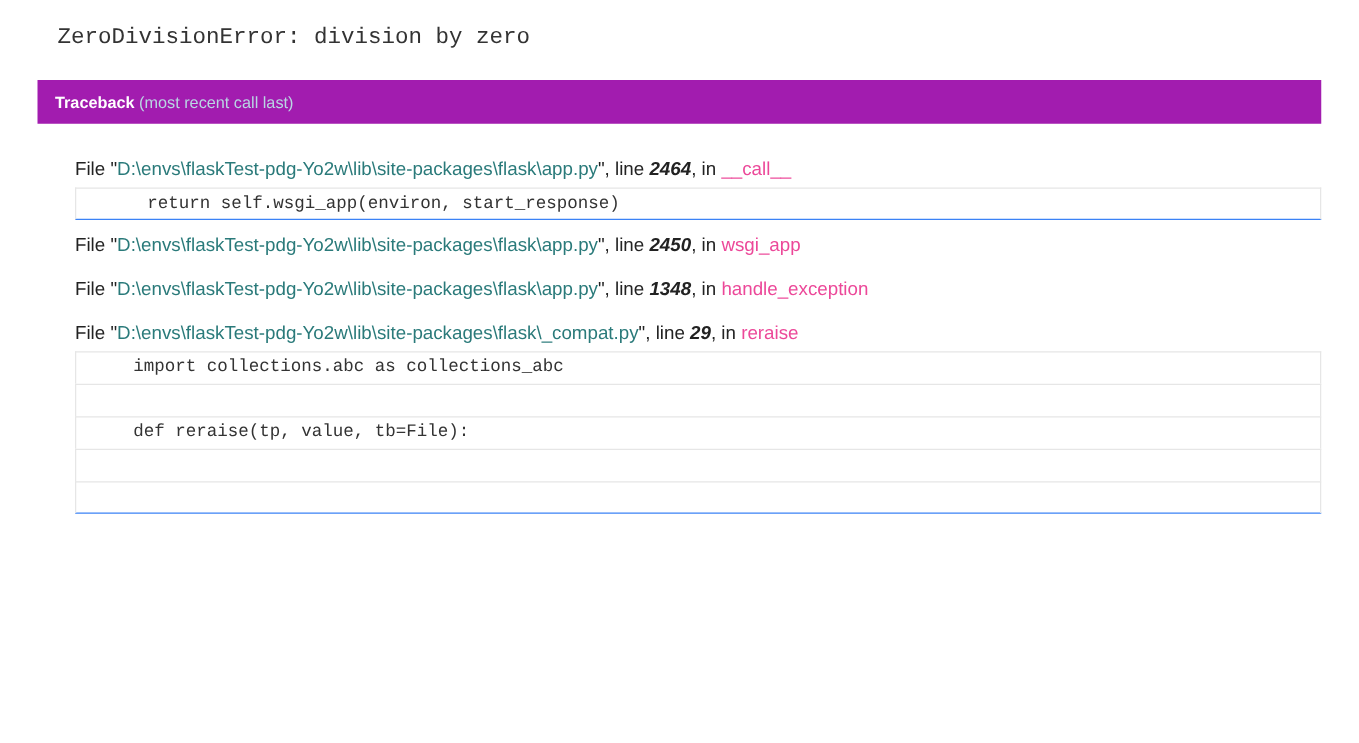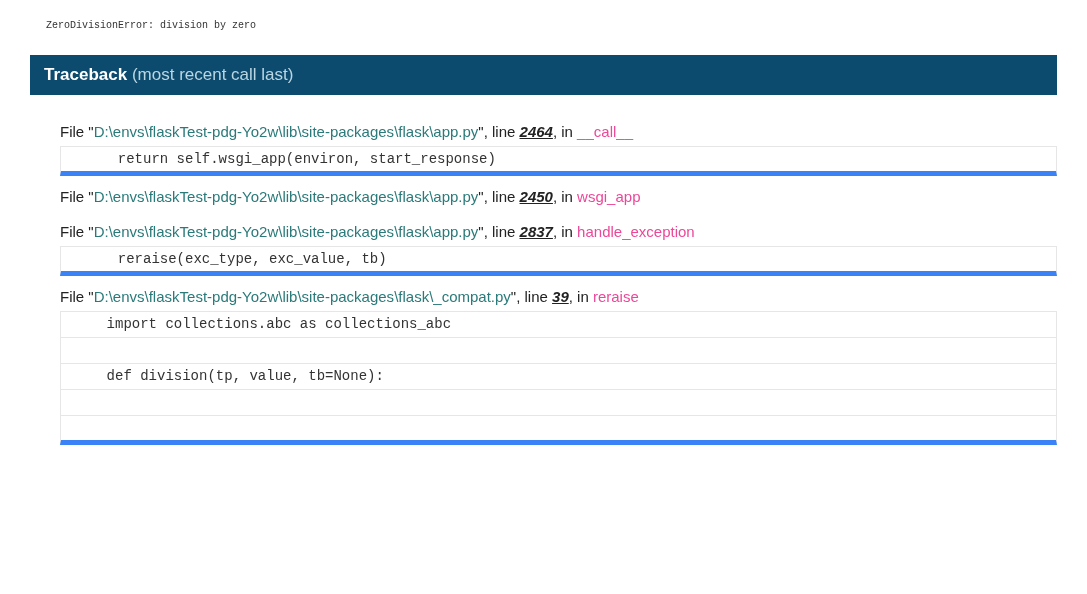--- a/index.html
+++ b/index.html
@@ -13,30 +13,30 @@
     padding: 20px 30px 0 30px;
   }
   h1 {
     font-size: 38px;
     font-weight: 400;
     color: #1a1a1a;
     margin-bottom: 8px;
   }
   .exc-summary {
     font-family: Consolas, "Courier New", monospace;
-    font-size: 10px;
+    font-size: 18px;
     color: #333;
     padding-left: 16px;
     margin-bottom: 24px;
   }
   .traceback-header {
-    background: #0c4a6e;
+    background: #a21caf;
     color: #fff;
     padding: 10px 14px;
-    font-size: 17px;
+    font-size: 13px;
   }
   .traceback-header strong {
     font-weight: 600;
   }
   .traceback-header .sub {
     color: #b9d6e3;
     font-weight: 400;
   }
   .frames {
     padding: 24px 0 0 30px;
@@ -58,40 +58,39 @@
     color: #2a7a7a;
   }
   .frame-head .path a {
     color: #2a7a7a;
     text-decoration: none;
   }
   .frame-head .lineno {
     font-style: italic;
     font-weight: 600;
     color: #222;
-    text-decoration: underline;
   }
   .frame-head .funcname {
     color: #ec4899;
   }
   .codeblock {
     font-family: Consolas, "Courier New", monospace;
     font-size: 14px;
   }
   .codeline {
     border: 1px solid #e6e6e6;
     border-bottom: none;
     padding: 4px 12px;
     background: #fff;
     white-space: pre;
     color: #333;
     min-height: 26px;
   }
   .codeline:last-child {
-    border-bottom: 5px solid #3b82f6;
+    border-bottom: 1px solid #3b82f6;
     padding-left: 40px;
   }
   .codeline.highlight {
     background: #edf4f9;
   }
 </style>
 </head>
 <body>
 
 <div class="container">
@@ -106,29 +105,26 @@
       <div class="frame">
         <div class="frame-head"><span class="file-prefix">File "</span><span class="path"><a>D:</a><a>\envs</a><a>\flaskTest-pdg-Yo2w</a><a>\lib</a><a>\site-packages</a><a>\flask</a><a>\app.py</a></span><span class="line-prefix">", line </span><span class="lineno">2464</span><span class="in-prefix">, in </span><span class="funcname">__call__</span></div>
         <div class="codeblock">
           <div class="codeline">  return self.wsgi_app(environ, start_response)</div>
         </div>
       </div>
       <div class="frame">
         <div class="frame-head"><span class="file-prefix">File "</span><span class="path"><a>D:</a><a>\envs</a><a>\flaskTest-pdg-Yo2w</a><a>\lib</a><a>\site-packages</a><a>\flask</a><a>\app.py</a></span><span class="line-prefix">", line </span><span class="lineno">2450</span><span class="in-prefix">, in </span><span class="funcname">wsgi_app</span></div>
       </div>
       <div class="frame">
-        <div class="frame-head"><span class="file-prefix">File "</span><span class="path"><a>D:</a><a>\envs</a><a>\flaskTest-pdg-Yo2w</a><a>\lib</a><a>\site-packages</a><a>\flask</a><a>\app.py</a></span><span class="line-prefix">", line </span><span class="lineno">2837</span><span class="in-prefix">, in </span><span class="funcname">handle_exception</span></div>
-        <div class="codeblock">
-          <div class="codeline">  reraise(exc_type, exc_value, tb)</div>
-        </div>
+        <div class="frame-head"><span class="file-prefix">File "</span><span class="path"><a>D:</a><a>\envs</a><a>\flaskTest-pdg-Yo2w</a><a>\lib</a><a>\site-packages</a><a>\flask</a><a>\app.py</a></span><span class="line-prefix">", line </span><span class="lineno">1348</span><span class="in-prefix">, in </span><span class="funcname">handle_exception</span></div>
       </div>
       <div class="frame">
-        <div class="frame-head"><span class="file-prefix">File "</span><span class="path"><a>D:</a><a>\envs</a><a>\flaskTest-pdg-Yo2w</a><a>\lib</a><a>\site-packages</a><a>\flask</a><a>\_compat.py</a></span><span class="line-prefix">", line </span><span class="lineno">39</span><span class="in-prefix">, in </span><span class="funcname">reraise</span></div>
+        <div class="frame-head"><span class="file-prefix">File "</span><span class="path"><a>D:</a><a>\envs</a><a>\flaskTest-pdg-Yo2w</a><a>\lib</a><a>\site-packages</a><a>\flask</a><a>\_compat.py</a></span><span class="line-prefix">", line </span><span class="lineno">29</span><span class="in-prefix">, in </span><span class="funcname">reraise</span></div>
         <div class="codeblock">
           <div class="codeline">    import collections.abc as collections_abc</div>
           <div class="codeline"> </div>
-          <div class="codeline">    def division(tp, value, tb=None):</div>
+          <div class="codeline">    def reraise(tp, value, tb=File):</div>
           <div class="codeline"> </div>
           <div class="codeline"> </div>
         </div>
       </div>
     </div>
 </div>
 
 </body></html>

